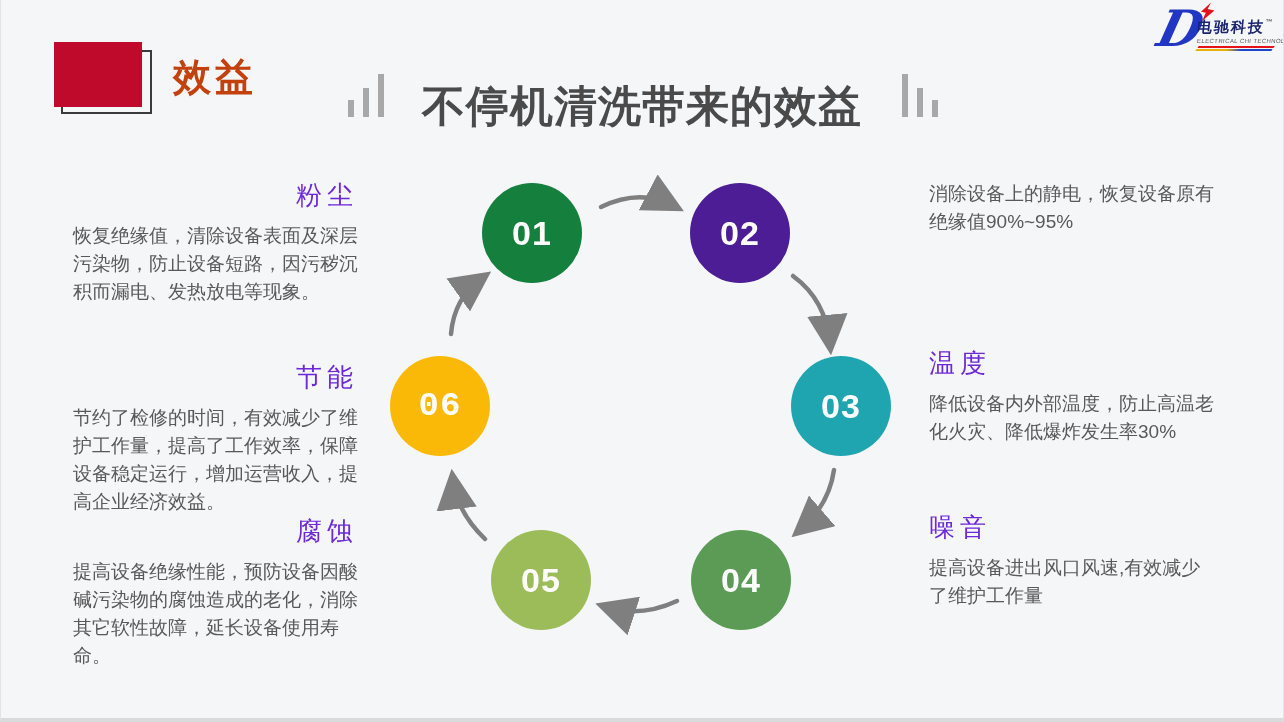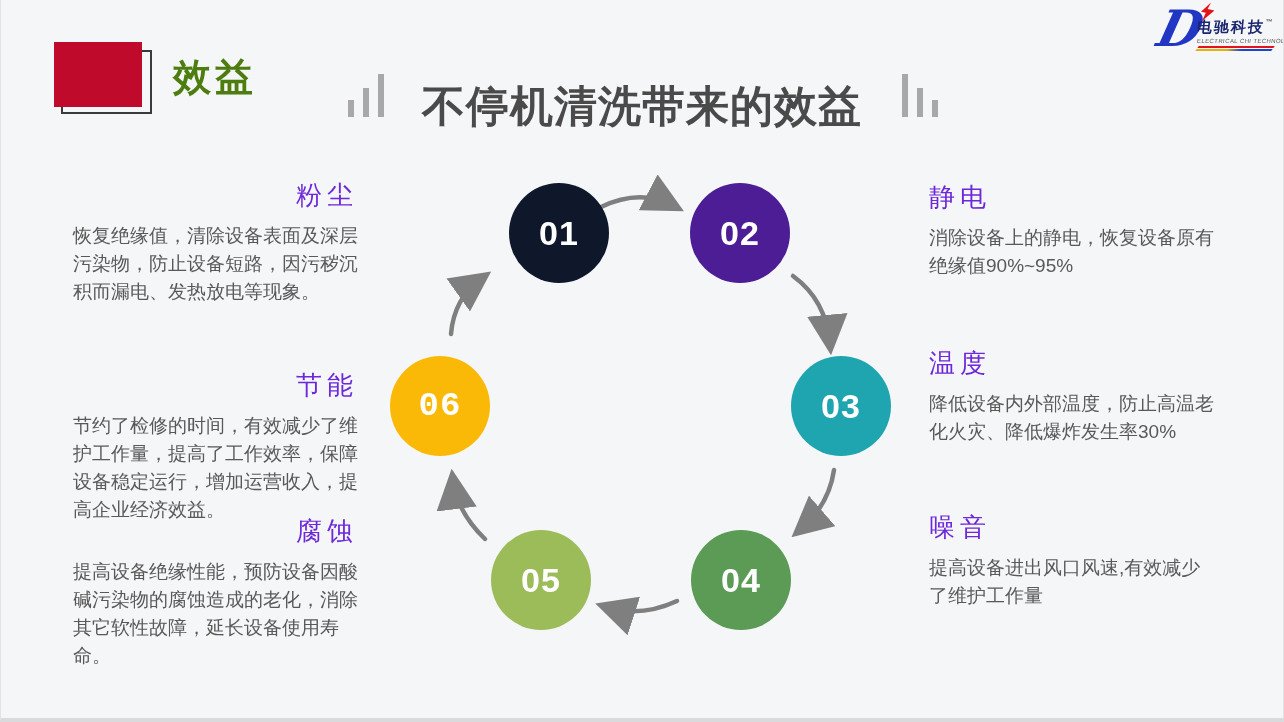--- a/index.html
+++ b/index.html
@@ -48,21 +48,21 @@
   .benefit-right .benefit-title{text-align:left;}
   .benefit-body{font-size:19px;line-height:28px;color:#595959;text-align:left;}
 </style>
 </head>
 <body>
 
 <div class="slide">
 
   <div class="badge-outline"></div>
   <div class="badge-fill" style="background-color: rgb(192, 10, 43);"></div>
-  <div class="badge-label" style="color: #4d7c0f;">效益</div>
+  <div class="badge-label" style="color: #c2410c;">效益</div>
 
   <div class="bars bars-left">
     <i class="b1"></i>
       <i class="b2"></i>
       <i class="b3"></i>
   </div>
   <div class="main-title">不停机清洗带来的效益</div>
   <div class="bars bars-right">
     <i class="b3"></i>
       <i class="b2"></i>
@@ -95,42 +95,41 @@
     <g fill="none" stroke="#7f7f7f" stroke-width="4.5" stroke-linecap="round">
       <path d="M 220 37 Q 259 18 293 36" marker-end="url(#ah)"></path>
       <path d="M 412 106 Q 445 130 449 174" marker-end="url(#ah)"></path>
       <path d="M 453 300 Q 448 335 419 360" marker-end="url(#ah)"></path>
       <path d="M 296 431 Q 259 448 225 437" marker-end="url(#ah)"></path>
       <path d="M 104 369 Q 76 342 72 310" marker-end="url(#ah)"></path>
       <path d="M 70 164 Q 73 128 101 108" marker-end="url(#ah)"></path>
     </g>
   </svg>
 
-  <div class="step" style="left: 508px; top: 183px; background-color: #0f172a;">01</div>
+  <div class="step" style="left: 481px; top: 183px; background-color: #15803d;">01</div>
   <div class="step" style="left: 689px; top: 183px; background-color: #4c1d95;">02</div>
   <div class="step" style="left: 790px; top: 356px; background-color: rgb(31, 165, 175);">03</div>
   <div class="step" style="left: 690px; top: 530px; background-color: rgb(91, 155, 86); text-align: center;">04</div>
   <div class="step" style="left: 490px; top: 530px; background-color: rgb(156, 187, 89);">05</div>
   <div class="step" style="left: 389px; top: 356px; background-color: rgb(251, 185, 7); font-family: Liberation Mono, monospace;">06</div>
 
   <div class="benefit benefit-left" style="top:178px">
     <div class="benefit-title">粉尘</div>
     <div class="benefit-body">恢复绝缘值，清除设备表面及深层污染物，防止设备短路，因污秽沉积而漏电、发热放电等现象。</div>
   </div>
-  <div class="benefit benefit-left" style="top:368px">
+  <div class="benefit benefit-left" style="top:360px">
     <div class="benefit-title">节能</div>
     <div class="benefit-body">节约了检修的时间，有效减少了维护工作量，提高了工作效率，保障设备稳定运行，增加运营收入，提高企业经济效益。</div>
   </div>
   <div class="benefit benefit-left" style="top:514px">
     <div class="benefit-title">腐蚀</div>
     <div class="benefit-body">提高设备绝缘性能，预防设备因酸碱污染物的腐蚀造成的老化，消除其它软性故障，延长设备使用寿命。</div>
   </div>
 
   <div class="benefit benefit-right" style="top:180px">
-    <div class="benefit-title">静电</div>
     <div class="benefit-body">消除设备上的静电，恢复设备原有绝缘值90%~95%</div>
   </div>
   <div class="benefit benefit-right" style="top:346px">
     <div class="benefit-title">温度</div>
     <div class="benefit-body">降低设备内外部温度，防止高温老化火灾、降低爆炸发生率30%</div>
   </div>
   <div class="benefit benefit-right" style="top:510px">
     <div class="benefit-title">噪音</div>
     <div class="benefit-body">提高设备进出风口风速,有效减少了维护工作量</div>
   </div>

